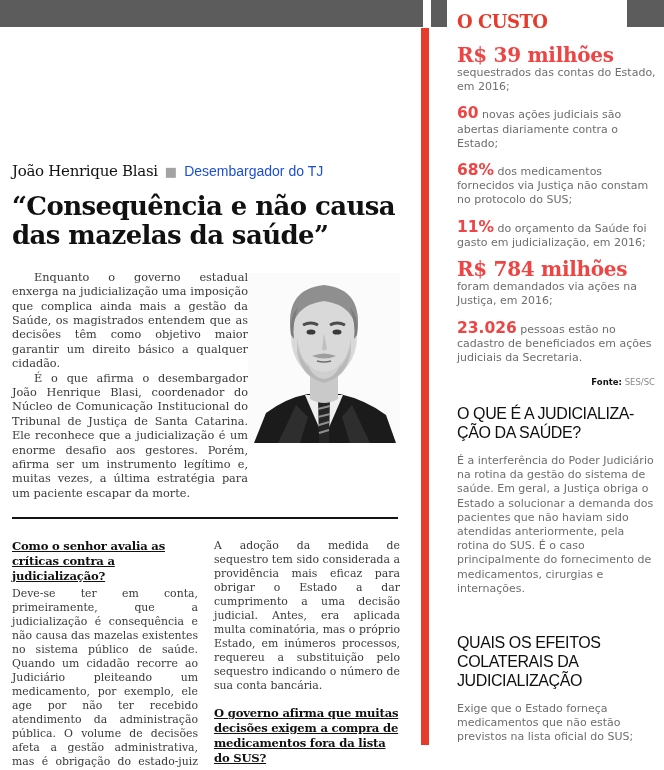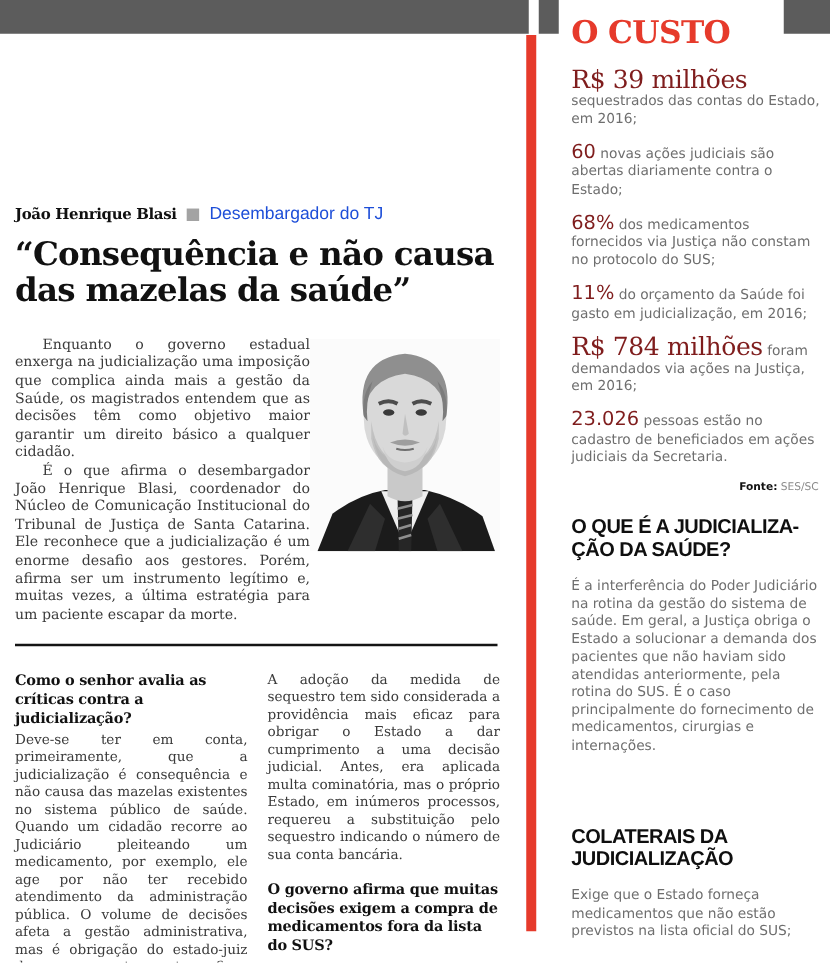--- a/index.html
+++ b/index.html
@@ -12,47 +12,47 @@
   .topbar{position:absolute;top:0;height:27px;background:#5c5c5c;}
   .topbar.seg1{left:0;width:423px;}
   .topbar.seg2{left:431px;width:16px;}
   .topbar.seg3{left:627px;width:37px;}
   
   .red-divider{position:absolute;left:421px;top:28px;width:8px;height:717px;background:#e63a2b;}
 
   
   .article{position:absolute;left:12px;top:162px;width:388px;color:#1f1f1f;}
   .byline{display:flex;align-items:baseline;gap:7px;margin:0 0 12px 0;}
-  .byline-name{font-family:"DejaVu Serif","Liberation Serif",serif;font-weight:bold;font-size:12px;letter-spacing:-0.3px;color:#111;}
+  .byline-name{font-family:"DejaVu Serif","Liberation Serif",serif;font-weight:normal;font-size:15px;letter-spacing:-0.3px;color:#111;}
   .byline-marker{color:#a3a3a3;font-size:13px;line-height:1;}
   .byline-role{font-family:Liberation Sans, sans-serif;font-size:14px;color:#1d4ed8;}
   .headline{font-family:"DejaVu Serif","Liberation Serif",serif;font-weight:bold;font-size:26px;line-height:1.13;letter-spacing:-0.6px;color:#111;margin:0 0 20px 0;}
   .intro-row{display:flex;gap:0;}
   .intro-text{width:240px;font-family:"DejaVu Serif","Liberation Serif",serif;font-size:11.3px;line-height:14.4px;text-align:justify;color:#3a3a3a;}
   .intro-text p{margin:0;text-indent:22px;}
   .portrait{width:152px;height:170px;flex:0 0 152px;margin-top:2px;}
   .rule{border:none;border-top:2px solid #141414;margin:16px 0 0 0;width:386px;}
   .qa{margin-top:20px;column-count:2;column-gap:16px;width:388px;
       font-family:"DejaVu Serif","Liberation Serif",serif;color:#3a3a3a;}
   .qa-q{font-weight:bold;font-size:11.6px;line-height:1.28;color:#111;margin:0 0 3px 0;letter-spacing:-0.2px;
-        break-inside:avoid-column;}
+        break-inside:avoid-column;text-decoration:underline;}
   .qa-a{font-size:10.9px;line-height:14px;text-align:justify;margin:0 0 13px 0;}
 
   
   .sidebar{position:absolute;left:457px;top:12px;width:200px;}
-  .sb-title{font-family:"DejaVu Serif","Liberation Serif",serif;font-weight:bold;font-size:25px;line-height:1.1;
+  .sb-title{font-family:"DejaVu Serif","Liberation Serif",serif;font-weight:bold;font-size:18px;line-height:1.1;
             color:#e63a2b;letter-spacing:-0.5px;margin:0 0 16px 0;}
   .stat{margin:0 0 12px 0;font-size:11px;line-height:14.2px;color:#6e6e6e;}
-  .stat-value{color:#7f1d1d;font-weight:normal;font-size:15.5px;}
+  .stat-value{color:#ef4444;font-weight:bold;font-size:15.5px;}
   .stat:nth-child(1) .stat-value,.stat:nth-child(5) .stat-value{
     font-family:"DejaVu Serif","Liberation Serif",serif;font-size:20px;letter-spacing:-0.3px;}
   .source{text-align:right;font-size:8.5px;margin:2px 2px 18px 0;}
   .source-label{font-weight:bold;color:#111;}
   .source-value{color:#8a8a8a;}
-  .sb-heading{font-family:"Liberation Sans","DejaVu Sans",sans-serif;font-weight:bold;font-size:16px;line-height:1.18;
+  .sb-heading{font-family:"Liberation Sans","DejaVu Sans",sans-serif;font-weight:normal;font-size:16px;line-height:1.18;
               letter-spacing:-0.4px;color:#0f0f0f;margin:0 0 11px 0;}
   .sb-body{font-size:11px;line-height:14.2px;color:#6e6e6e;margin:0 0 38px 0;}
   .sb-item{font-size:11px;line-height:14.2px;color:#6e6e6e;margin:0 0 12px 0;}
 </style>
 </head>
 <body>
 
 <div class="topbar seg1"></div>
 <div class="topbar seg2"></div>
 <div class="topbar seg3"></div>
@@ -165,19 +165,19 @@
     <span class="source-value">SES/SC</span>
   </p>
 
   <h3 class="sb-heading">
     <span>O QUE É A JUDICIALIZA-</span><br>
     <span>ÇÃO DA SAÚDE?</span>
   </h3>
   <p class="sb-body">É a interferência do Poder Judiciário na rotina da gestão do sistema de saúde. Em geral, a Justiça obriga o Estado a solucionar a demanda dos pacientes que não haviam sido atendidas anteriormente, pela rotina do SUS. É o caso principalmente do fornecimento de medicamentos, cirurgias e internações.</p>
 
   <h3 class="sb-heading">
-    <br>
+    <span>QUAIS OS EFEITOS</span><br>
     <span>COLATERAIS DA</span><br>
     <span>JUDICIALIZAÇÃO</span>
   </h3>
   <p class="sb-item">Exige que o Estado forneça medicamentos que não estão previstos na lista oficial do SUS;</p>
 
 </div>
 
 </body></html>

